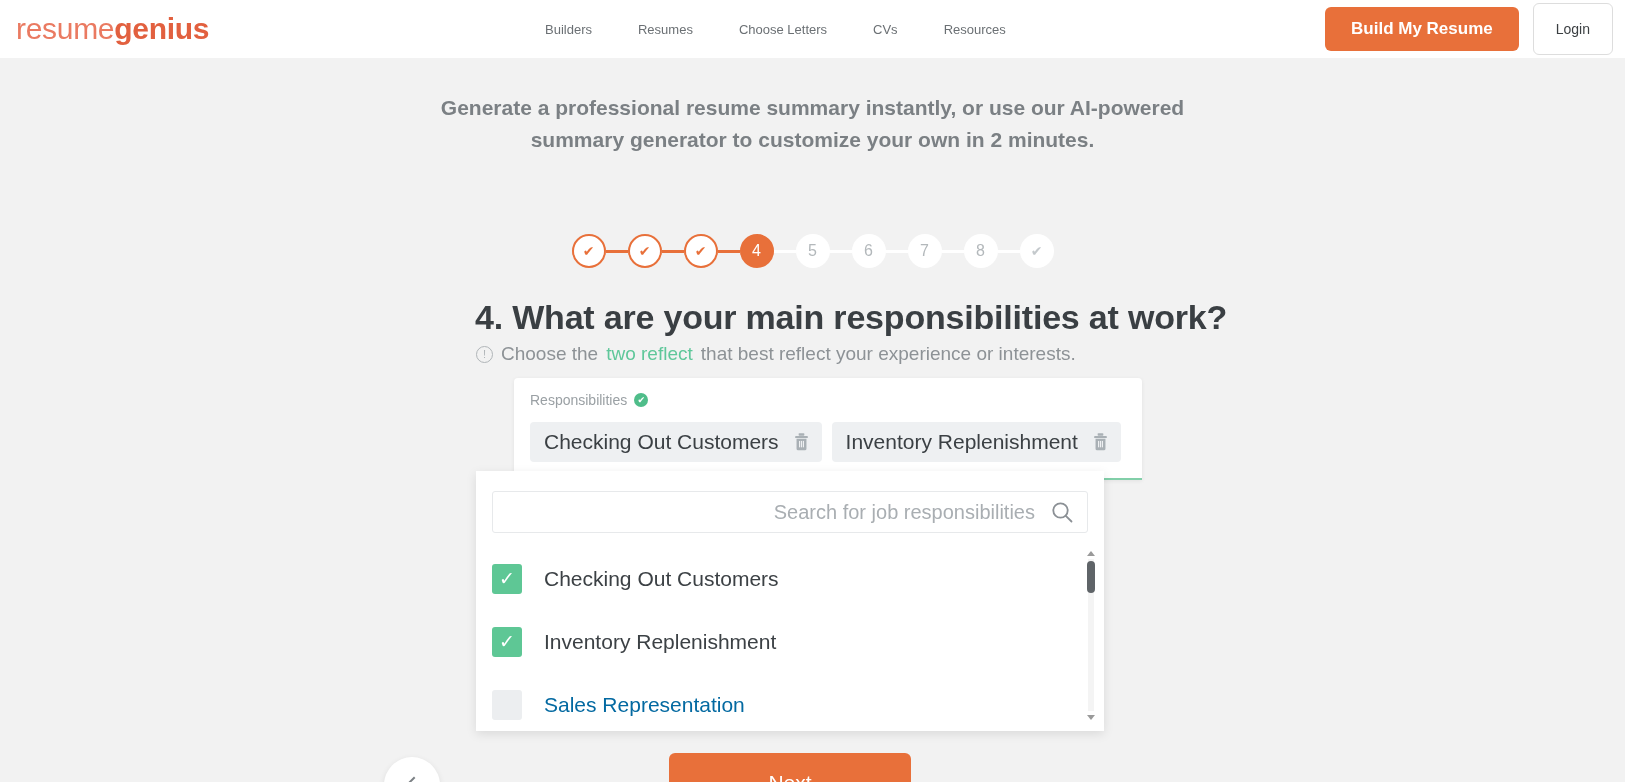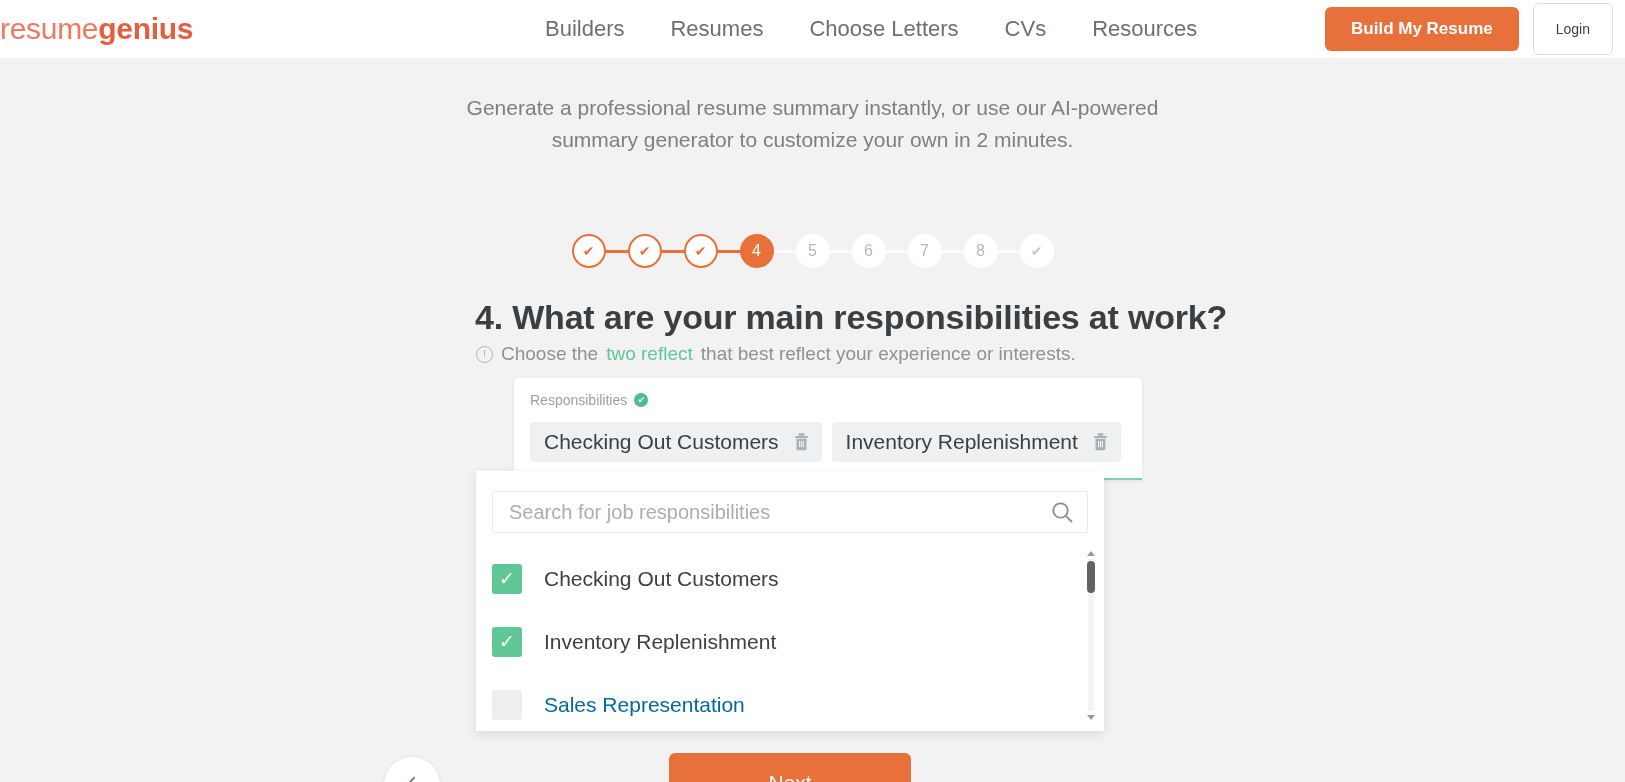--- a/index.html
+++ b/index.html
@@ -12,39 +12,39 @@
 
   
   .header {
     height: 58px;
     background: #ffffff;
     display: flex;
     align-items: center;
     position: relative;
   }
   .logo {
-    margin-left: 0;
+    margin-left: 16px;
     font-size: 30px;
     letter-spacing: -0.3px;
     white-space: nowrap;
   }
   .logo .l-light { color: #ea7a61; font-weight: 400; }
   .logo .l-bold  { color: #e2603f; font-weight: 700; }
 
   .nav {
     position: absolute;
     left: 545px;
     top: 0;
     height: 58px;
     display: flex;
     align-items: center;
     gap: 46px;
   }
   .nav-item {
-    font-size: 22px;
+    font-size: 13px;
     color: #6b7074;
     cursor: pointer;
     white-space: nowrap;
   }
 
   .header-actions {
     position: absolute;
     right: 12px;
     top: 0;
     height: 58px;
@@ -86,21 +86,21 @@
   .intro {
     position: absolute;
     top: 34px;
     left: 0;
     right: 0;
     text-align: center;
     font-size: 21px;
     line-height: 32px;
     color: #7b8084;
   }
-  .intro-line { display: block; }
+  .intro-line { display: block; font-weight: bold; }
 
   
   .stepper {
     position: absolute;
     top: 176px;
     left: 0;
     right: 0;
     display: flex;
     justify-content: center;
     align-items: center;
@@ -238,20 +238,21 @@
     width: 100%;
     height: 42px;
     border: 1px solid #e7e9eb;
     border-radius: 3px;
     padding: 0 52px 0 16px;
     font-size: 20px;
     color: #6d7276;
     outline: none;
     font-family: "Liberation Sans", sans-serif;
     background: #ffffff;
+    text-align: right;
   }
   .search-input::placeholder { color: #a9aeb2; }
   .search-icon {
     position: absolute;
     right: 14px;
     top: 9px;
     width: 24px; height: 24px;
     cursor: pointer;
   }
 

